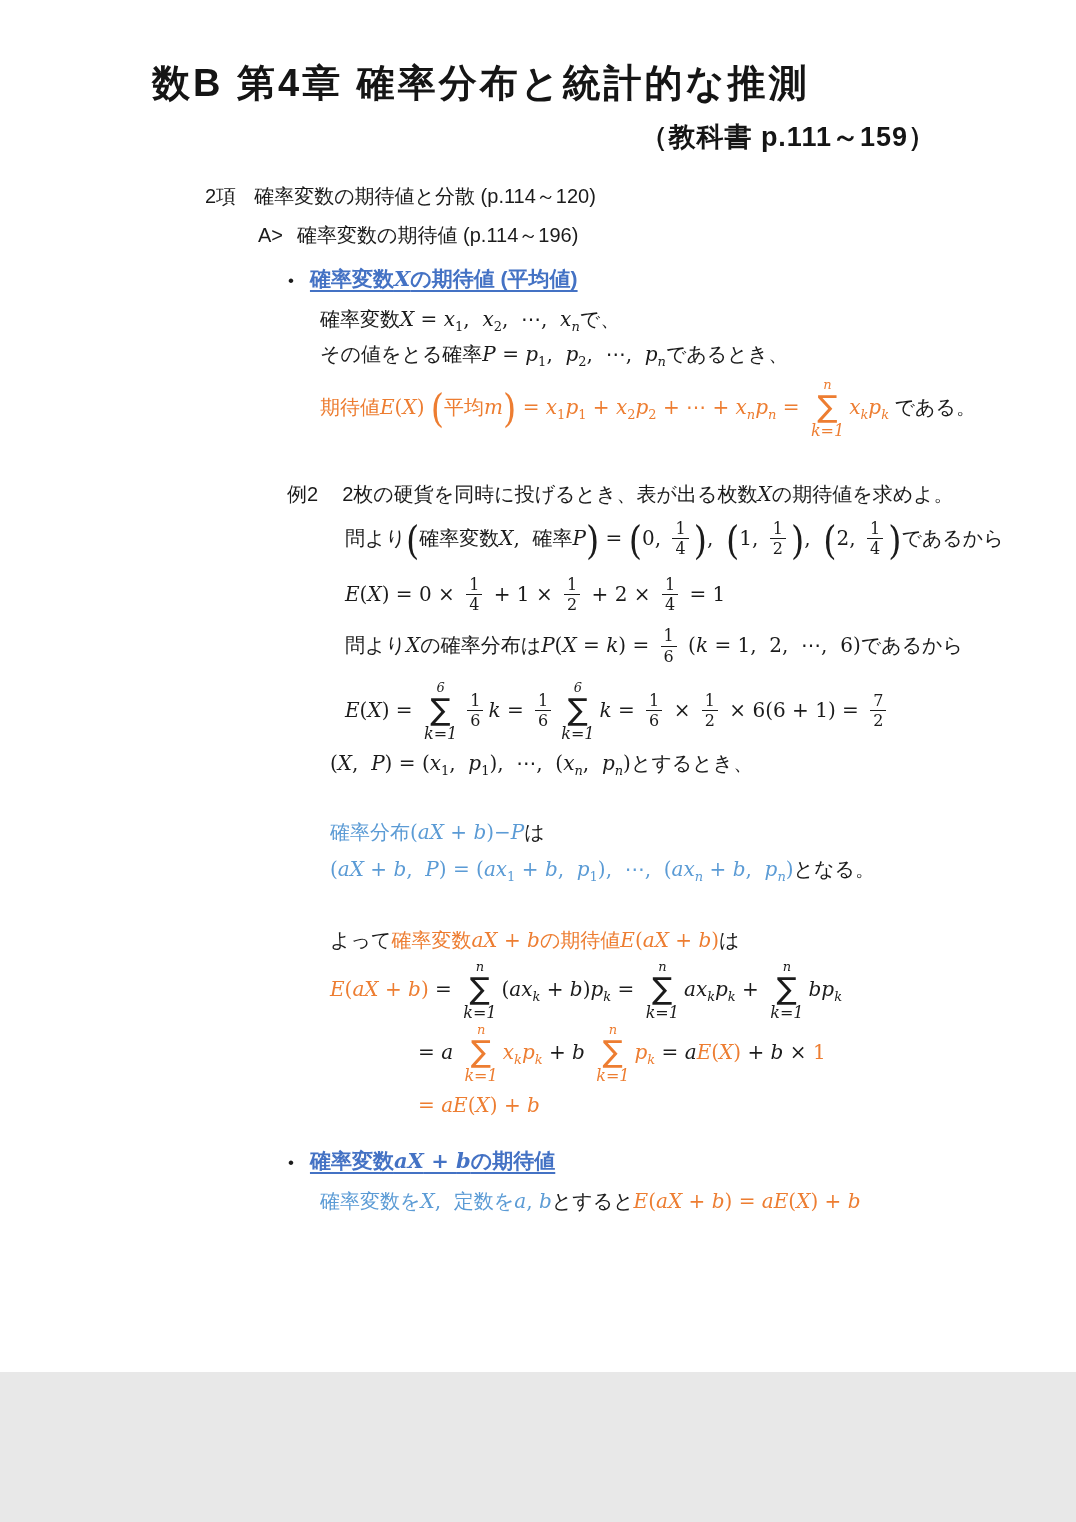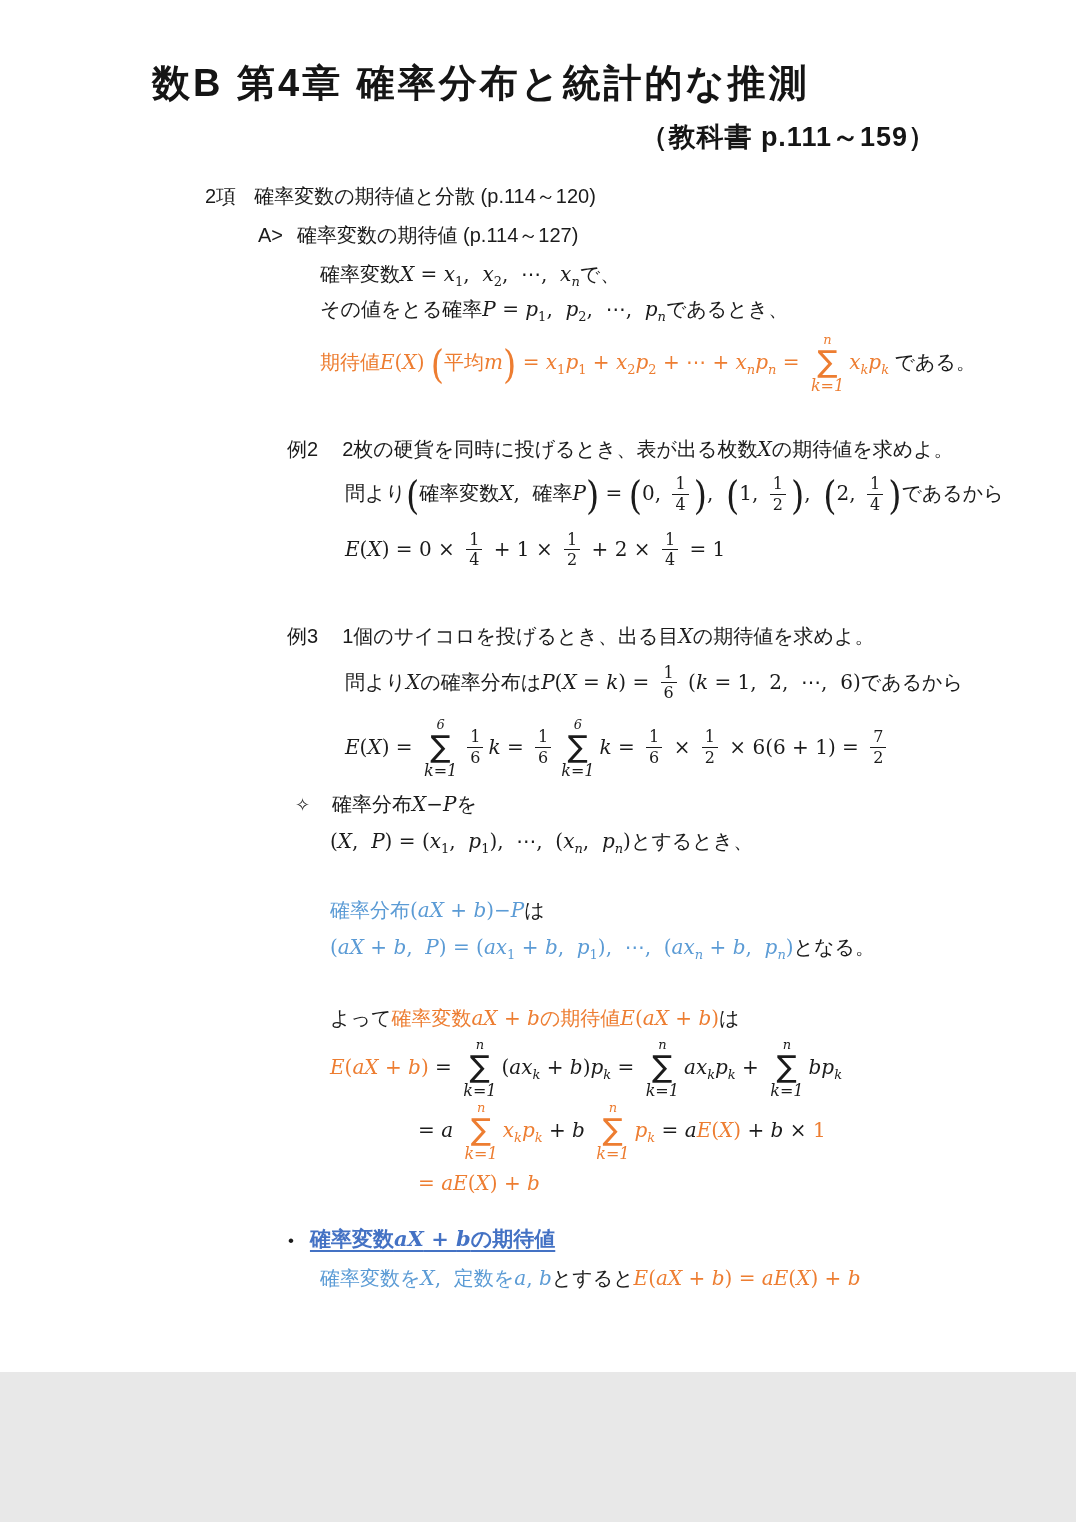--- a/index.html
+++ b/index.html
@@ -64,31 +64,30 @@
   .sum .bot{font-family:"DejaVu Serif",serif;font-style:italic;font-size:16px;margin-top:1px;}
 </style>
 </head>
 <body>
 
 <div class="page" data-name="notes-page">
   <div class="title" data-name="page-title">数B 第4章 確率分布と統計的な推測</div>
   <div class="subtitle" data-name="page-subtitle">（教科書 p.111～159）</div>
   <div id="doc" data-name="document-body">
       <div class="line" data-name="section-2-heading"><span class="tk " data-name="text-token">2項</span><span class="tk g" data-name="text-token">確率変数の期待値と分散 (p.114～120)</span></div>
-      <div class="line" data-name="section-a-heading"><span class="tk " data-name="text-token">A&gt;</span><span class="tk gs" data-name="text-token">確率変数の期待値 (p.114～127)</span></div>
+      <div class="line" data-name="section-a-heading"><span class="tk " data-name="text-token">A&gt;</span><span class="tk gs" data-name="text-token">確率変数の期待値 (p.114～196)</span></div>
+      <div class="line" data-name="def-expectation-heading"><span class="tk bullet" data-name="bullet-icon">•</span><span class="tk bh u b" data-name="text-token">確率変数</span><span class="tk mi bh u b" data-name="text-token">X</span><span class="tk bh u b" data-name="text-token">の期待値 (平均値)</span></div>
       <div class="line" data-name="def-line-1"><span class="tk " data-name="text-token">確率変数</span><span class="tk mi" data-name="text-token">X</span><span class="tk m" data-name="text-token"> = </span><span class="tk mi" data-name="text-token">x</span><span class="tk sb" data-name="text-token">1</span><span class="tk m" data-name="text-token">,  </span><span class="tk mi" data-name="text-token">x</span><span class="tk sb" data-name="text-token">2</span><span class="tk m" data-name="text-token">,  ⋯,  </span><span class="tk mi" data-name="text-token">x</span><span class="tk sbi" data-name="text-token">n</span><span class="tk " data-name="text-token">で、</span></div>
       <div class="line" data-name="def-line-2"><span class="tk " data-name="text-token">その値をとる確率</span><span class="tk mi" data-name="text-token">P</span><span class="tk m" data-name="text-token"> = </span><span class="tk mi" data-name="text-token">p</span><span class="tk sb" data-name="text-token">1</span><span class="tk m" data-name="text-token">,  </span><span class="tk mi" data-name="text-token">p</span><span class="tk sb" data-name="text-token">2</span><span class="tk m" data-name="text-token">,  ⋯,  </span><span class="tk mi" data-name="text-token">p</span><span class="tk sbi" data-name="text-token">n</span><span class="tk " data-name="text-token">であるとき、</span></div>
       <div class="line" data-name="def-formula"><span class="tk o" data-name="text-token">期待値</span><span class="tk mi o" data-name="text-token">E</span><span class="tk m o" data-name="text-token">(</span><span class="tk mi o" data-name="text-token">X</span><span class="tk m o" data-name="text-token">) </span><span class="tk bp o" data-name="text-token">(</span><span class="tk o" data-name="text-token">平均</span><span class="tk mi o" data-name="text-token">m</span><span class="tk bp o" data-name="text-token">)</span><span class="tk m o" data-name="text-token"> = </span><span class="tk mi o" data-name="text-token">x</span><span class="tk sb o" data-name="text-token">1</span><span class="tk mi o" data-name="text-token">p</span><span class="tk sb o" data-name="text-token">1</span><span class="tk m o" data-name="text-token"> + </span><span class="tk mi o" data-name="text-token">x</span><span class="tk sb o" data-name="text-token">2</span><span class="tk mi o" data-name="text-token">p</span><span class="tk sb o" data-name="text-token">2</span><span class="tk m o" data-name="text-token"> + ⋯ + </span><span class="tk mi o" data-name="text-token">x</span><span class="tk sbi o" data-name="text-token">n</span><span class="tk mi o" data-name="text-token">p</span><span class="tk sbi o" data-name="text-token">n</span><span class="tk m o" data-name="text-token"> = </span><span class="sum o" data-name="summation"><span class="top" data-name="sum-upper-limit">n</span><span class="sig" data-name="summation-icon">∑</span><span class="bot" data-name="sum-lower-limit">k=1</span></span><span class="tk mi o" data-name="text-token">x</span><span class="tk sbi o" data-name="text-token">k</span><span class="tk mi o" data-name="text-token">p</span><span class="tk sbi o" data-name="text-token">k</span><span class="tk " data-name="text-token"> である。</span></div>
       <div class="line" data-name="ex2-heading"><span class="tk exlbl" data-name="text-token">例2</span><span class="tk " data-name="text-token">2枚の硬貨を同時に投げるとき、表が出る枚数</span><span class="tk mi" data-name="text-token">X</span><span class="tk " data-name="text-token">の期待値を求めよ。</span></div>
       <div class="line" data-name="ex2-given"><span class="tk " data-name="text-token">問より</span><span class="tk bp" data-name="text-token">(</span><span class="tk " data-name="text-token">確率変数</span><span class="tk mi" data-name="text-token">X</span><span class="tk m" data-name="text-token">,  </span><span class="tk " data-name="text-token">確率</span><span class="tk mi" data-name="text-token">P</span><span class="tk bp" data-name="text-token">)</span><span class="tk m" data-name="text-token"> = </span><span class="tk bp" data-name="text-token">(</span><span class="tk m" data-name="text-token">0, </span><span class="frac " data-name="fraction"><span class="num" data-name="fraction-numerator">1</span><span class="den" data-name="fraction-denominator">4</span></span><span class="tk bp" data-name="text-token">)</span><span class="tk m" data-name="text-token">,  </span><span class="tk bp" data-name="text-token">(</span><span class="tk m" data-name="text-token">1, </span><span class="frac " data-name="fraction"><span class="num" data-name="fraction-numerator">1</span><span class="den" data-name="fraction-denominator">2</span></span><span class="tk bp" data-name="text-token">)</span><span class="tk m" data-name="text-token">,  </span><span class="tk bp" data-name="text-token">(</span><span class="tk m" data-name="text-token">2, </span><span class="frac " data-name="fraction"><span class="num" data-name="fraction-numerator">1</span><span class="den" data-name="fraction-denominator">4</span></span><span class="tk bp" data-name="text-token">)</span><span class="tk " data-name="text-token">であるから</span></div>
       <div class="line" data-name="ex2-calc"><span class="tk mi" data-name="text-token">E</span><span class="tk m" data-name="text-token">(</span><span class="tk mi" data-name="text-token">X</span><span class="tk m" data-name="text-token">) = 0 × </span><span class="frac " data-name="fraction"><span class="num" data-name="fraction-numerator">1</span><span class="den" data-name="fraction-denominator">4</span></span><span class="tk m" data-name="text-token"> + 1 × </span><span class="frac " data-name="fraction"><span class="num" data-name="fraction-numerator">1</span><span class="den" data-name="fraction-denominator">2</span></span><span class="tk m" data-name="text-token"> + 2 × </span><span class="frac " data-name="fraction"><span class="num" data-name="fraction-numerator">1</span><span class="den" data-name="fraction-denominator">4</span></span><span class="tk m" data-name="text-token"> = 1</span></div>
-      <div class="line" data-name="ex3-heading"><span class="tk exlbl" data-name="text-token">例3</span><span class="tk " data-name="text-token">1個のサイコロを投げるとき、出る目</span><span class="tk mi" data-name="text-token">X</span><span class="tk " data-name="text-token">の期待値を求めよ。</span></div>
       <div class="line" data-name="ex3-given"><span class="tk " data-name="text-token">問より</span><span class="tk mi" data-name="text-token">X</span><span class="tk " data-name="text-token">の確率分布は</span><span class="tk mi" data-name="text-token">P</span><span class="tk m" data-name="text-token">(</span><span class="tk mi" data-name="text-token">X</span><span class="tk m" data-name="text-token"> = </span><span class="tk mi" data-name="text-token">k</span><span class="tk m" data-name="text-token">) = </span><span class="frac " data-name="fraction"><span class="num" data-name="fraction-numerator">1</span><span class="den" data-name="fraction-denominator">6</span></span><span class="tk m" data-name="text-token"> (</span><span class="tk mi" data-name="text-token">k</span><span class="tk m" data-name="text-token"> = 1,  2,  ⋯,  6)</span><span class="tk " data-name="text-token">であるから</span></div>
       <div class="line" data-name="ex3-calc"><span class="tk mi" data-name="text-token">E</span><span class="tk m" data-name="text-token">(</span><span class="tk mi" data-name="text-token">X</span><span class="tk m" data-name="text-token">) = </span><span class="sum " data-name="summation"><span class="top" data-name="sum-upper-limit">6</span><span class="sig" data-name="summation-icon">∑</span><span class="bot" data-name="sum-lower-limit">k=1</span></span><span class="frac " data-name="fraction"><span class="num" data-name="fraction-numerator">1</span><span class="den" data-name="fraction-denominator">6</span></span><span class="tk mi" data-name="text-token">k</span><span class="tk m" data-name="text-token"> = </span><span class="frac " data-name="fraction"><span class="num" data-name="fraction-numerator">1</span><span class="den" data-name="fraction-denominator">6</span></span><span class="sum " data-name="summation"><span class="top" data-name="sum-upper-limit">6</span><span class="sig" data-name="summation-icon">∑</span><span class="bot" data-name="sum-lower-limit">k=1</span></span><span class="tk mi" data-name="text-token">k</span><span class="tk m" data-name="text-token"> = </span><span class="frac " data-name="fraction"><span class="num" data-name="fraction-numerator">1</span><span class="den" data-name="fraction-denominator">6</span></span><span class="tk m" data-name="text-token"> × </span><span class="frac " data-name="fraction"><span class="num" data-name="fraction-numerator">1</span><span class="den" data-name="fraction-denominator">2</span></span><span class="tk m" data-name="text-token"> × 6(6 + 1) = </span><span class="frac " data-name="fraction"><span class="num" data-name="fraction-numerator">7</span><span class="den" data-name="fraction-denominator">2</span></span></div>
-      <div class="line" data-name="dist-xp-line"><span class="tk dia" data-name="diamond-icon">✧</span><span class="tk " data-name="text-token">確率分布</span><span class="tk mi" data-name="text-token">X</span><span class="tk m" data-name="text-token">−</span><span class="tk mi" data-name="text-token">P</span><span class="tk " data-name="text-token">を</span></div>
       <div class="line" data-name="dist-xp-def"><span class="tk m" data-name="text-token">(</span><span class="tk mi" data-name="text-token">X</span><span class="tk m" data-name="text-token">,  </span><span class="tk mi" data-name="text-token">P</span><span class="tk m" data-name="text-token">) = (</span><span class="tk mi" data-name="text-token">x</span><span class="tk sb" data-name="text-token">1</span><span class="tk m" data-name="text-token">,  </span><span class="tk mi" data-name="text-token">p</span><span class="tk sb" data-name="text-token">1</span><span class="tk m" data-name="text-token">),  ⋯,  (</span><span class="tk mi" data-name="text-token">x</span><span class="tk sbi" data-name="text-token">n</span><span class="tk m" data-name="text-token">,  </span><span class="tk mi" data-name="text-token">p</span><span class="tk sbi" data-name="text-token">n</span><span class="tk m" data-name="text-token">)</span><span class="tk " data-name="text-token">とするとき、</span></div>
       <div class="line" data-name="dist-axb-intro"><span class="tk bl" data-name="text-token">確率分布</span><span class="tk m bl" data-name="text-token">(</span><span class="tk mi bl" data-name="text-token">aX</span><span class="tk m bl" data-name="text-token"> + </span><span class="tk mi bl" data-name="text-token">b</span><span class="tk m bl" data-name="text-token">)−</span><span class="tk mi bl" data-name="text-token">P</span><span class="tk " data-name="text-token">は</span></div>
       <div class="line" data-name="dist-axb-def"><span class="tk m bl" data-name="text-token">(</span><span class="tk mi bl" data-name="text-token">aX</span><span class="tk m bl" data-name="text-token"> + </span><span class="tk mi bl" data-name="text-token">b</span><span class="tk m bl" data-name="text-token">,  </span><span class="tk mi bl" data-name="text-token">P</span><span class="tk m bl" data-name="text-token">) = (</span><span class="tk mi bl" data-name="text-token">ax</span><span class="tk sb bl" data-name="text-token">1</span><span class="tk m bl" data-name="text-token"> + </span><span class="tk mi bl" data-name="text-token">b</span><span class="tk m bl" data-name="text-token">,  </span><span class="tk mi bl" data-name="text-token">p</span><span class="tk sb bl" data-name="text-token">1</span><span class="tk m bl" data-name="text-token">),  ⋯,  (</span><span class="tk mi bl" data-name="text-token">ax</span><span class="tk sbi bl" data-name="text-token">n</span><span class="tk m bl" data-name="text-token"> + </span><span class="tk mi bl" data-name="text-token">b</span><span class="tk m bl" data-name="text-token">,  </span><span class="tk mi bl" data-name="text-token">p</span><span class="tk sbi bl" data-name="text-token">n</span><span class="tk m bl" data-name="text-token">)</span><span class="tk " data-name="text-token">となる。</span></div>
       <div class="line" data-name="derivation-intro"><span class="tk " data-name="text-token">よって</span><span class="tk o" data-name="text-token">確率変数</span><span class="tk mi o" data-name="text-token">aX</span><span class="tk m o" data-name="text-token"> + </span><span class="tk mi o" data-name="text-token">b</span><span class="tk o" data-name="text-token">の期待値</span><span class="tk mi o" data-name="text-token">E</span><span class="tk m o" data-name="text-token">(</span><span class="tk mi o" data-name="text-token">aX</span><span class="tk m o" data-name="text-token"> + </span><span class="tk mi o" data-name="text-token">b</span><span class="tk m o" data-name="text-token">)</span><span class="tk " data-name="text-token">は</span></div>
       <div class="line" data-name="derivation-step-1"><span class="tk mi o" data-name="text-token">E</span><span class="tk m o" data-name="text-token">(</span><span class="tk mi o" data-name="text-token">aX</span><span class="tk m o" data-name="text-token"> + </span><span class="tk mi o" data-name="text-token">b</span><span class="tk m o" data-name="text-token">)</span><span class="tk m" data-name="text-token"> = </span><span class="sum " data-name="summation"><span class="top" data-name="sum-upper-limit">n</span><span class="sig" data-name="summation-icon">∑</span><span class="bot" data-name="sum-lower-limit">k=1</span></span><span class="tk m" data-name="text-token">(</span><span class="tk mi" data-name="text-token">ax</span><span class="tk sbi" data-name="text-token">k</span><span class="tk m" data-name="text-token"> + </span><span class="tk mi" data-name="text-token">b</span><span class="tk m" data-name="text-token">)</span><span class="tk mi" data-name="text-token">p</span><span class="tk sbi" data-name="text-token">k</span><span class="tk m" data-name="text-token"> = </span><span class="sum " data-name="summation"><span class="top" data-name="sum-upper-limit">n</span><span class="sig" data-name="summation-icon">∑</span><span class="bot" data-name="sum-lower-limit">k=1</span></span><span class="tk mi" data-name="text-token">ax</span><span class="tk sbi" data-name="text-token">k</span><span class="tk mi" data-name="text-token">p</span><span class="tk sbi" data-name="text-token">k</span><span class="tk m" data-name="text-token"> + </span><span class="sum " data-name="summation"><span class="top" data-name="sum-upper-limit">n</span><span class="sig" data-name="summation-icon">∑</span><span class="bot" data-name="sum-lower-limit">k=1</span></span><span class="tk mi" data-name="text-token">bp</span><span class="tk sbi" data-name="text-token">k</span></div>
       <div class="line" data-name="derivation-step-2"><span class="tk m" data-name="text-token">= </span><span class="tk mi" data-name="text-token">a</span><span class="tk m" data-name="text-token"> </span><span class="sum o" data-name="summation"><span class="top" data-name="sum-upper-limit">n</span><span class="sig" data-name="summation-icon">∑</span><span class="bot" data-name="sum-lower-limit">k=1</span></span><span class="tk mi o" data-name="text-token">x</span><span class="tk sbi o" data-name="text-token">k</span><span class="tk mi o" data-name="text-token">p</span><span class="tk sbi o" data-name="text-token">k</span><span class="tk m" data-name="text-token"> + </span><span class="tk mi" data-name="text-token">b</span><span class="tk m" data-name="text-token"> </span><span class="sum o" data-name="summation"><span class="top" data-name="sum-upper-limit">n</span><span class="sig" data-name="summation-icon">∑</span><span class="bot" data-name="sum-lower-limit">k=1</span></span><span class="tk mi o" data-name="text-token">p</span><span class="tk sbi o" data-name="text-token">k</span><span class="tk m" data-name="text-token"> = </span><span class="tk mi" data-name="text-token">a</span><span class="tk mi o" data-name="text-token">E</span><span class="tk m o" data-name="text-token">(</span><span class="tk mi o" data-name="text-token">X</span><span class="tk m o" data-name="text-token">)</span><span class="tk m" data-name="text-token"> + </span><span class="tk mi" data-name="text-token">b</span><span class="tk m" data-name="text-token"> × </span><span class="tk m o" data-name="text-token">1</span></div>
       <div class="line" data-name="derivation-step-3"><span class="tk m o" data-name="text-token">= </span><span class="tk mi o" data-name="text-token">aE</span><span class="tk m o" data-name="text-token">(</span><span class="tk mi o" data-name="text-token">X</span><span class="tk m o" data-name="text-token">) + </span><span class="tk mi o" data-name="text-token">b</span></div>
       <div class="line" data-name="def-axb-heading"><span class="tk bullet" data-name="bullet-icon">•</span><span class="tk bh u b" data-name="text-token">確率変数</span><span class="tk mi bh u b" data-name="text-token">aX</span><span class="tk m bh u b" data-name="text-token"> + </span><span class="tk mi bh u b" data-name="text-token">b</span><span class="tk bh u b" data-name="text-token">の期待値</span></div>
       <div class="line" data-name="def-axb-body"><span class="tk bl" data-name="text-token">確率変数を</span><span class="tk mi bl" data-name="text-token">X</span><span class="tk m bl" data-name="text-token">,  </span><span class="tk bl" data-name="text-token">定数を</span><span class="tk mi bl" data-name="text-token">a</span><span class="tk m bl" data-name="text-token">, </span><span class="tk mi bl" data-name="text-token">b</span><span class="tk " data-name="text-token">とすると</span><span class="tk mi o" data-name="text-token">E</span><span class="tk m o" data-name="text-token">(</span><span class="tk mi o" data-name="text-token">aX</span><span class="tk m o" data-name="text-token"> + </span><span class="tk mi o" data-name="text-token">b</span><span class="tk m o" data-name="text-token">) = </span><span class="tk mi o" data-name="text-token">aE</span><span class="tk m o" data-name="text-token">(</span><span class="tk mi o" data-name="text-token">X</span><span class="tk m o" data-name="text-token">) + </span><span class="tk mi o" data-name="text-token">b</span></div>
     </div>

